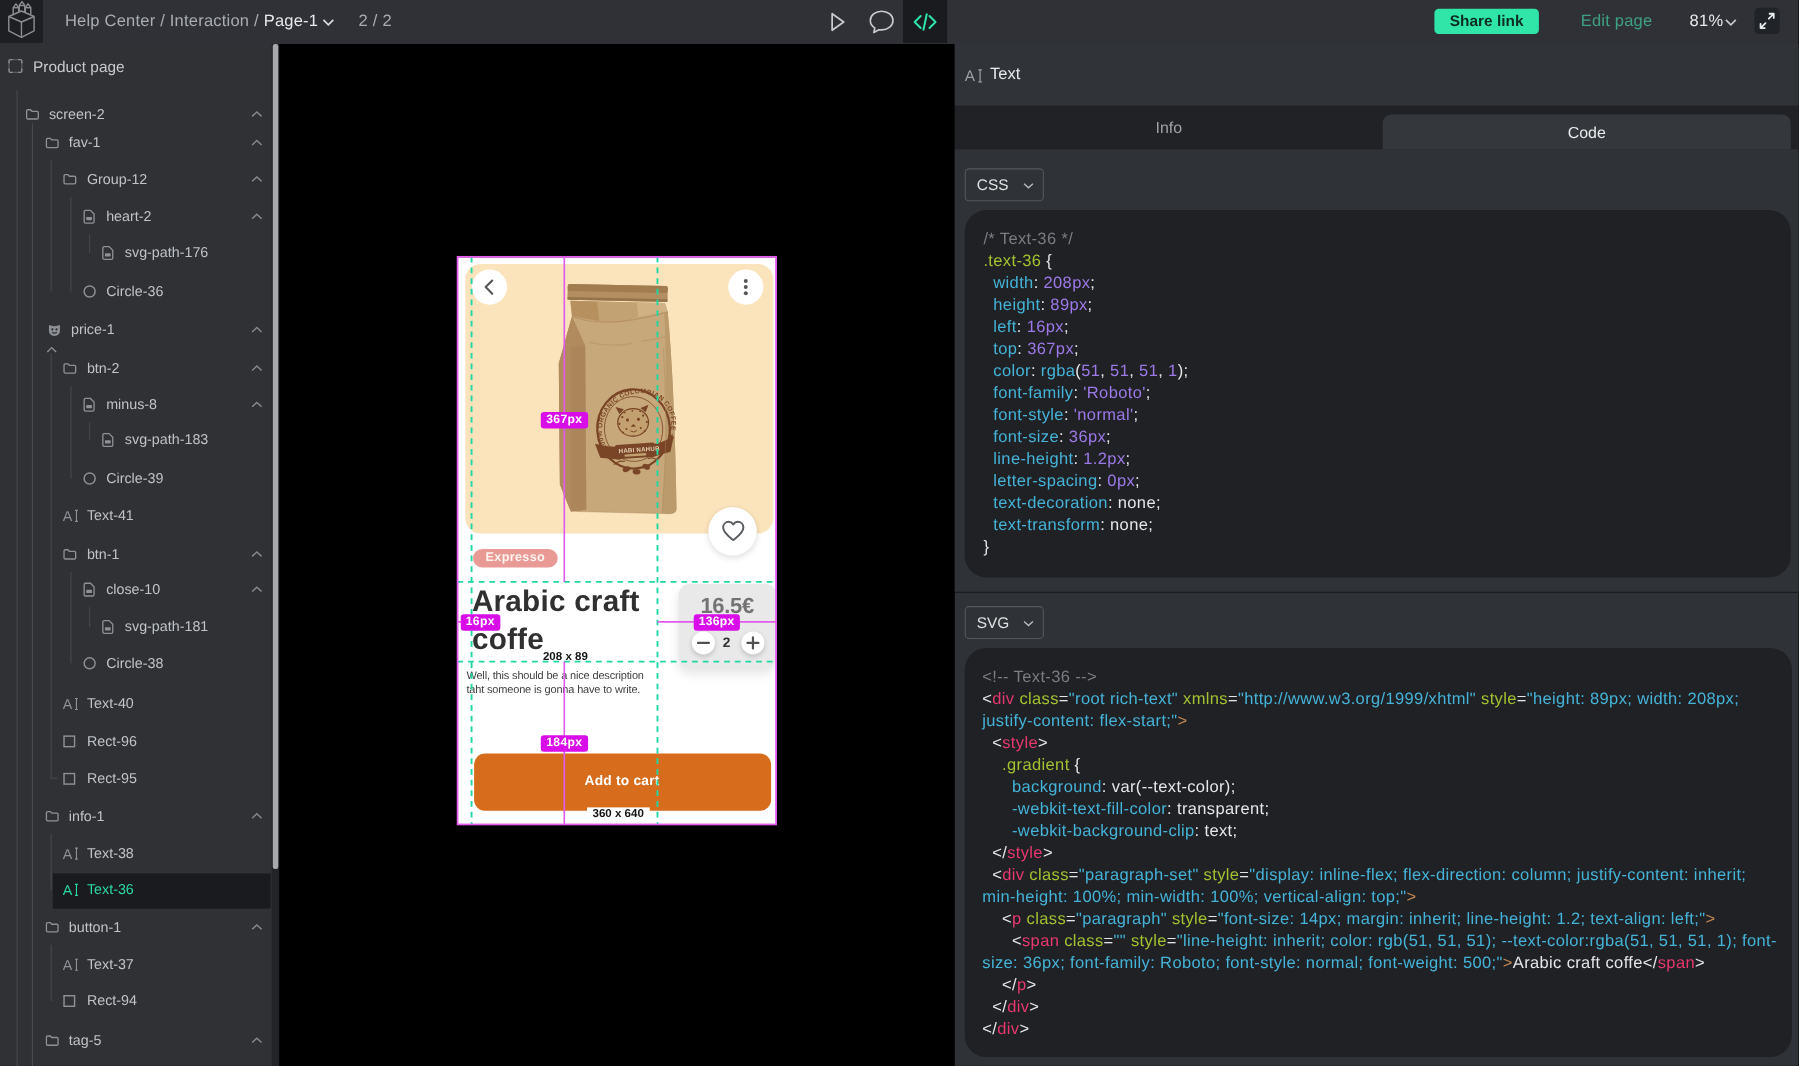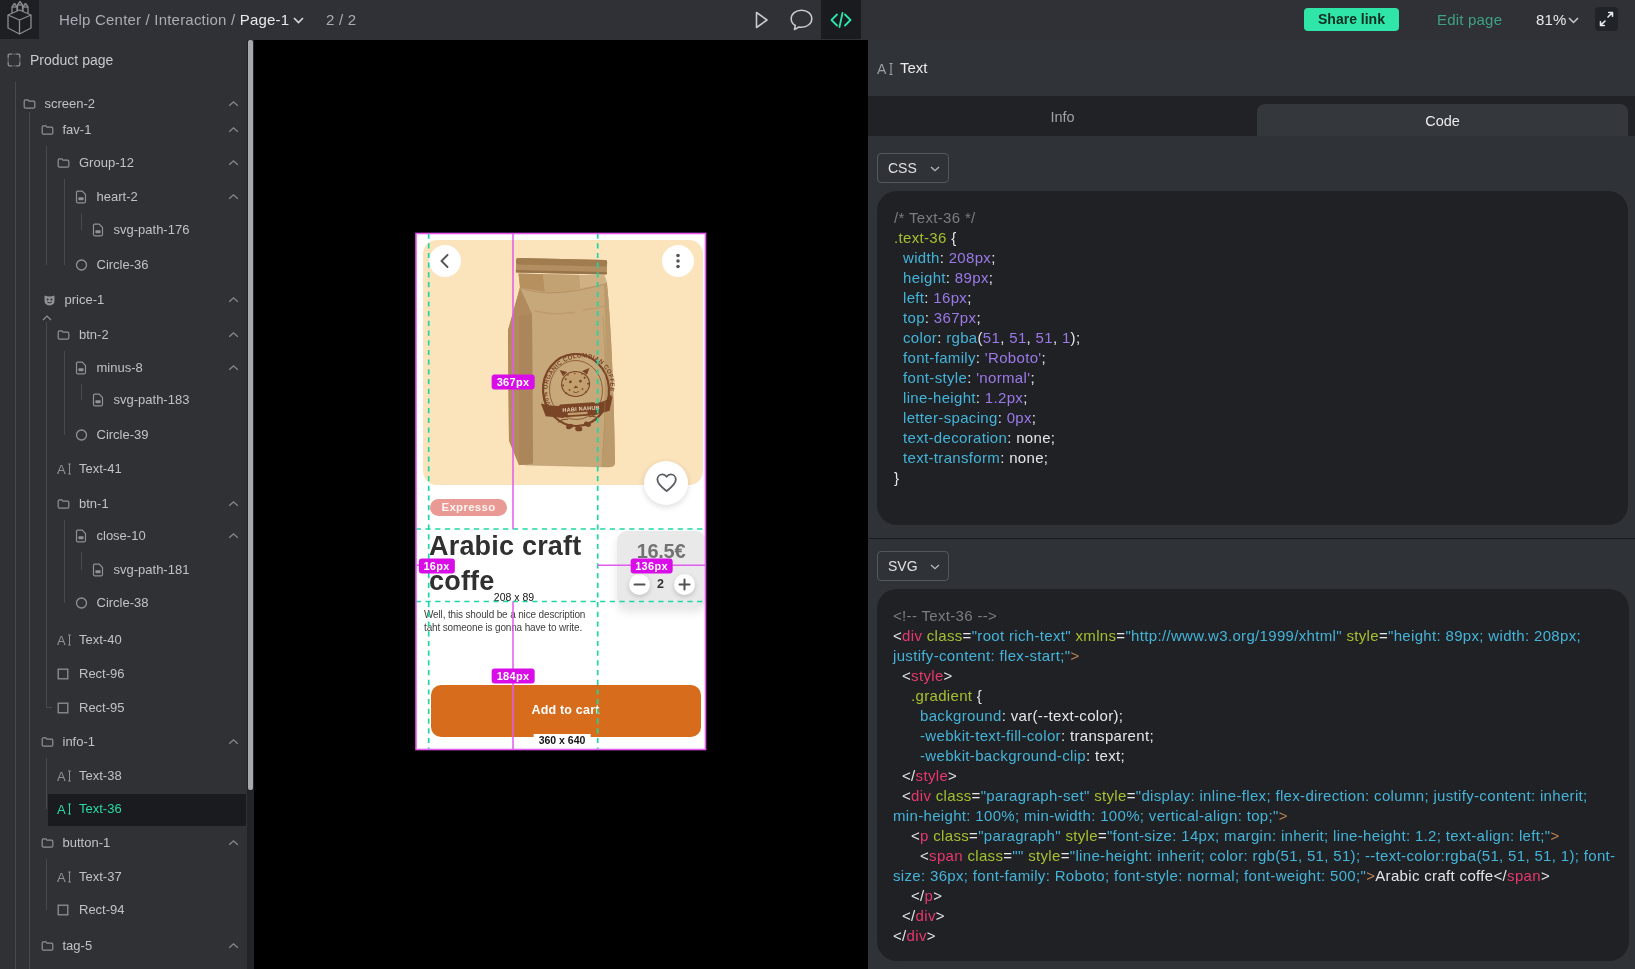--- a/index.html
+++ b/index.html
@@ -390,21 +390,21 @@
     <div class="abs" style="left:12px;top:43px;width:21px;height:21px;background:#fff;border-radius:50%;box-shadow:0 2px 5px rgba(0,0,0,.18)"><svg width="21" height="21" viewBox="0 0 21 21">
             <path d="M5.5 10.5 L15.5 10.5" stroke="#515151" stroke-width="2" stroke-linecap="round"></path>
           </svg></div>
     <div class="abs" style="left:0;top:46px;width:88px;text-align:center;font-size:12.5px;font-weight:bold;color:#333">2</div>
     <div class="abs" style="left:57px;top:43px;width:21px;height:21px;background:#fff;border-radius:50%;box-shadow:0 2px 5px rgba(0,0,0,.18)"><svg width="21" height="21" viewBox="0 0 21 21">
             <path d="M5.5 10.5 L15.5 10.5 M10.5 5.5 L10.5 15.5" stroke="#515151" stroke-width="2" stroke-linecap="round"></path>
           </svg></div>
   </div>
   <div class="abs" style="left:8px;top:374px;font-size:10px;letter-spacing:-.15px;color:#3f3f3f;line-height:13.5px">Well, this should be a nice description<br>taht someone is gonna have to write.</div>
   <div class="abs" style="left:14.5px;top:451.5px;width:270px;height:51.5px;background:#d66c1c;border-radius:10px;color:#fff;font-size:12.5px;font-weight:bold;text-align:center;line-height:51.5px;letter-spacing:.2px">Add to cart</div>
-  <div class="abs" style="left:38px;top:357px;width:120px;text-align:center;font-size:10.5px;font-weight:normal;color:#141414">208 x 89</div>
+  <div class="abs" style="left:38px;top:357px;width:120px;text-align:center;font-size:10.5px;font-weight:bold;color:#141414">208 x 89</div>
   <div class="abs" style="left:146px;top:500.5px;transform:translateX(-50%);background:#fff;padding:0 5px 1px;font-size:10.5px;font-weight:bold;color:#141414;white-space:nowrap">360 x 640</div>
  </div>
  <svg class="abs" style="left:0;top:0" width="614" height="929" viewBox="0 0 614 929">
 
   <g stroke="#1fd7a3" stroke-width="1.7" stroke-dasharray="5.2 4.5">
     <line x1="174.7" y1="193.5" x2="174.7" y2="709.5"></line>
     <line x1="343.7" y1="193.5" x2="343.7" y2="709.5"></line>
     <line x1="161.8" y1="489" x2="451.3" y2="489"></line>
     <line x1="161.8" y1="561.5" x2="451.3" y2="561.5"></line>
   </g>
@@ -439,20 +439,21 @@
  <div class="codebox" style="left:9px;top:151px;width:751px;height:334px;padding:16.5px 0 0 17px">
   <div class="cl"><span class="gy">/* Text-36 */</span></div>
   <div class="cl"><span class="gn">.text-36</span><span class="wh"> {</span></div>
   <div class="cl">  <span class="cy">width</span><span class="wh">: </span><span class="pu">208px</span><span class="wh">;</span></div>
   <div class="cl">  <span class="cy">height</span><span class="wh">: </span><span class="pu">89px</span><span class="wh">;</span></div>
   <div class="cl">  <span class="cy">left</span><span class="wh">: </span><span class="pu">16px</span><span class="wh">;</span></div>
   <div class="cl">  <span class="cy">top</span><span class="wh">: </span><span class="pu">367px</span><span class="wh">;</span></div>
   <div class="cl">  <span class="cy">color</span><span class="wh">: </span><span class="cy">rgba</span><span class="wh">(</span><span class="pu">51</span><span class="wh">, </span><span class="pu">51</span><span class="wh">, </span><span class="pu">51</span><span class="wh">, </span><span class="pu">1</span><span class="wh">);</span></div>
   <div class="cl">  <span class="cy">font-family</span><span class="wh">: </span><span class="pu">'Roboto'</span><span class="wh">;</span></div>
   <div class="cl">  <span class="cy">font-style</span><span class="wh">: </span><span class="pu">'normal'</span><span class="wh">;</span></div>
+  <div class="cl">  <span class="cy">font-size</span><span class="wh">: </span><span class="pu">36px</span><span class="wh">;</span></div>
   <div class="cl">  <span class="cy">line-height</span><span class="wh">: </span><span class="pu">1.2px</span><span class="wh">;</span></div>
   <div class="cl">  <span class="cy">letter-spacing</span><span class="wh">: </span><span class="pu">0px</span><span class="wh">;</span></div>
   <div class="cl">  <span class="cy">text-decoration</span><span class="wh">: </span><span class="wh">none;</span></div>
   <div class="cl">  <span class="cy">text-transform</span><span class="wh">: </span><span class="wh">none;</span></div>
   <div class="cl"><span class="wh">}</span></div>
  </div>
  <div class="abs" style="left:0;top:497.5px;width:767px;height:1.5px;background:#191b1d"></div>
  <div class="dd" style="top:511px">SVG<svg class="abs" style="left:52px;top:12px" width="10" height="6" viewBox="0 0 10 6">
         <path d="M1 1 L5 4.7 L9 1" stroke="#b8babd" stroke-width="1.3" fill="none"></path>
       </svg></div>

